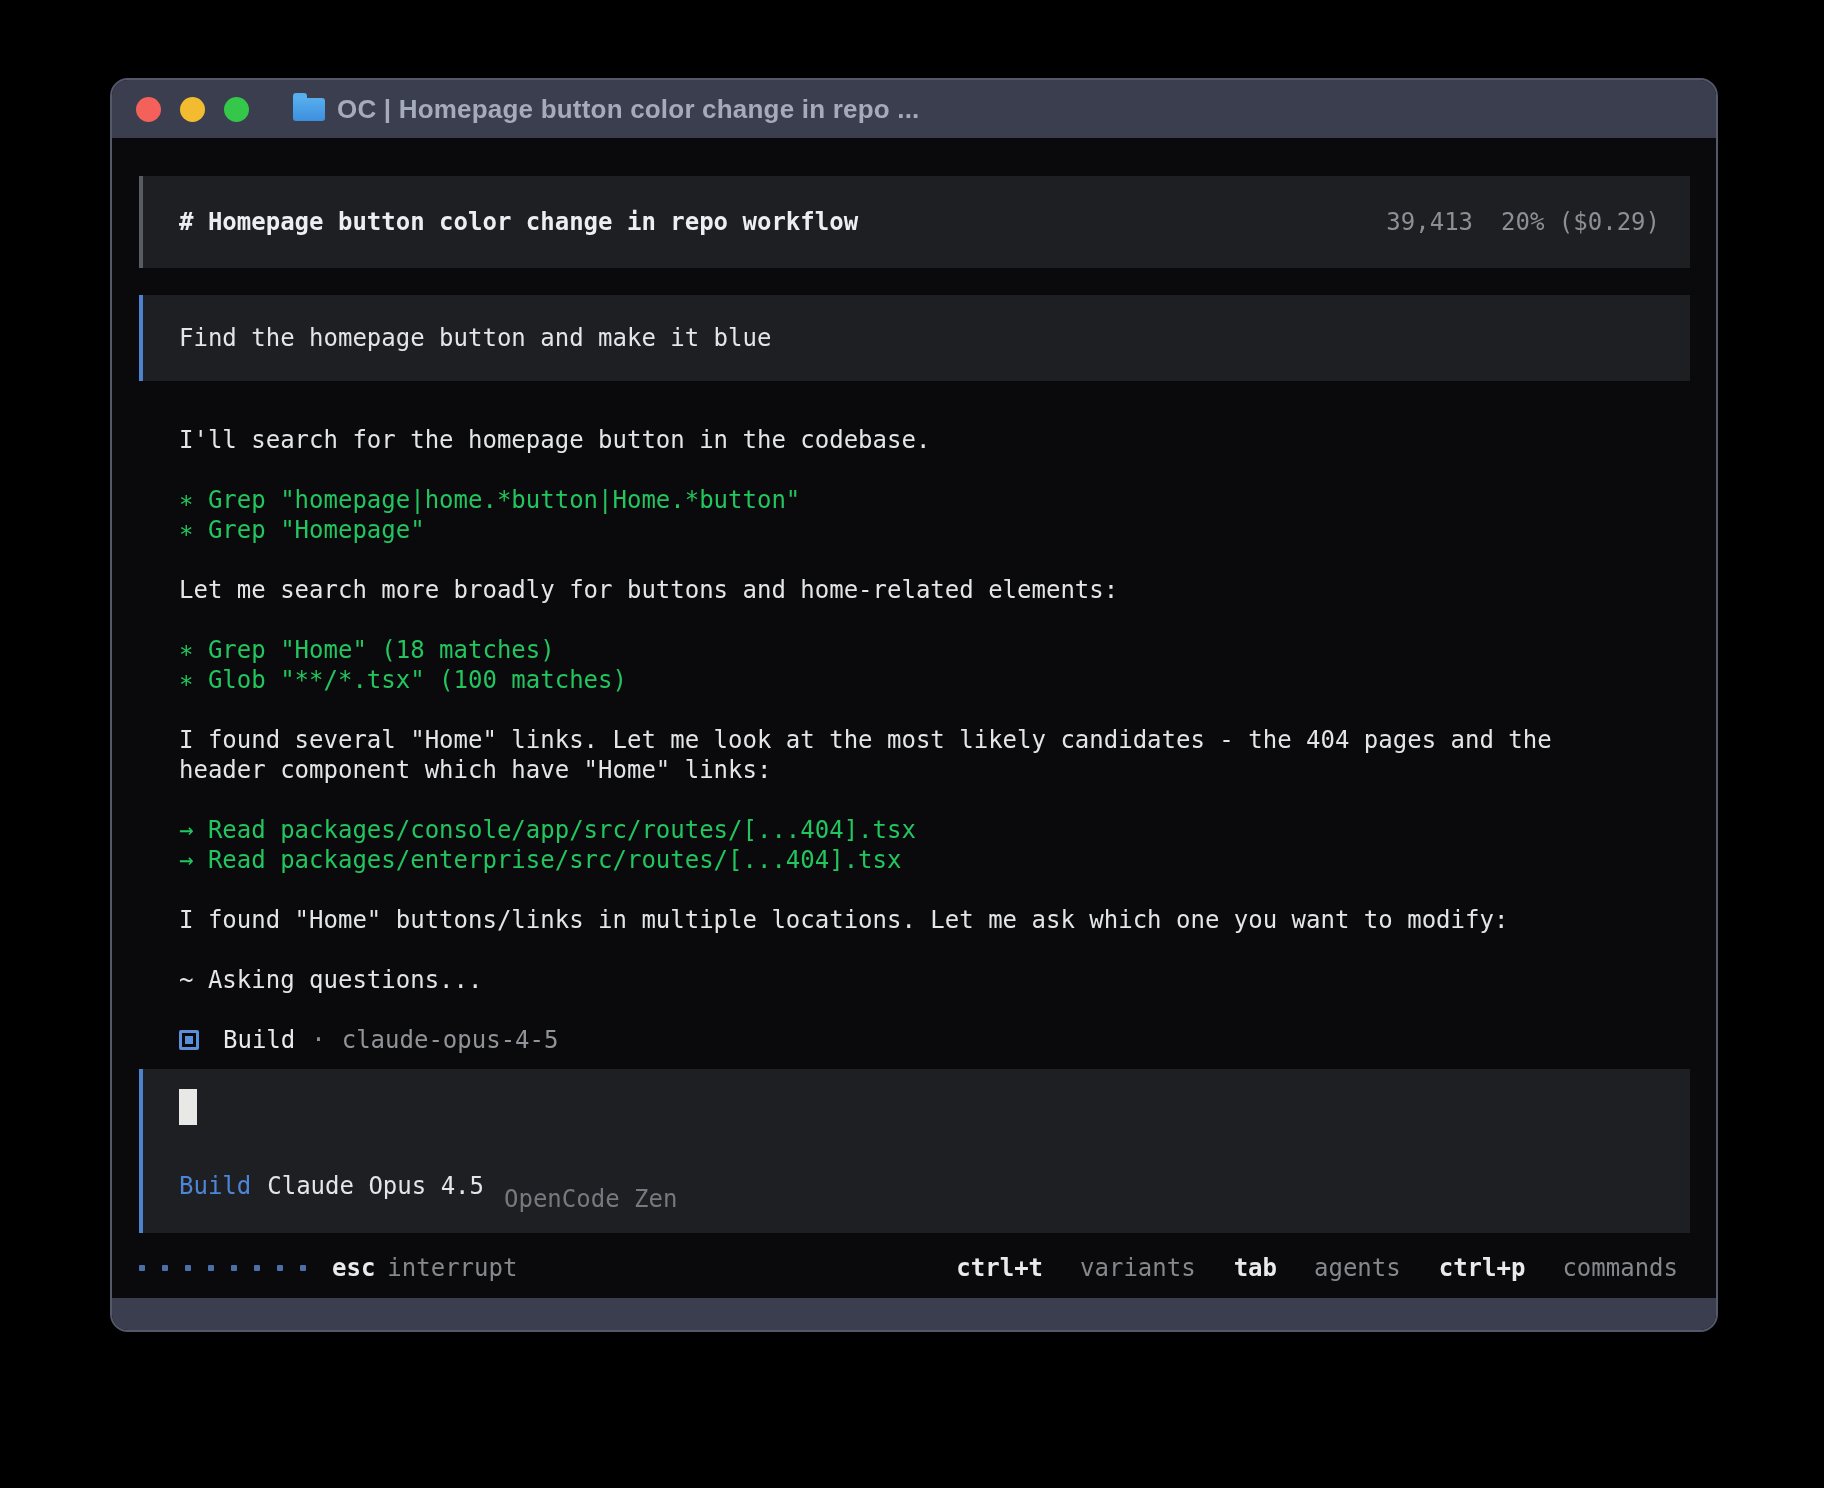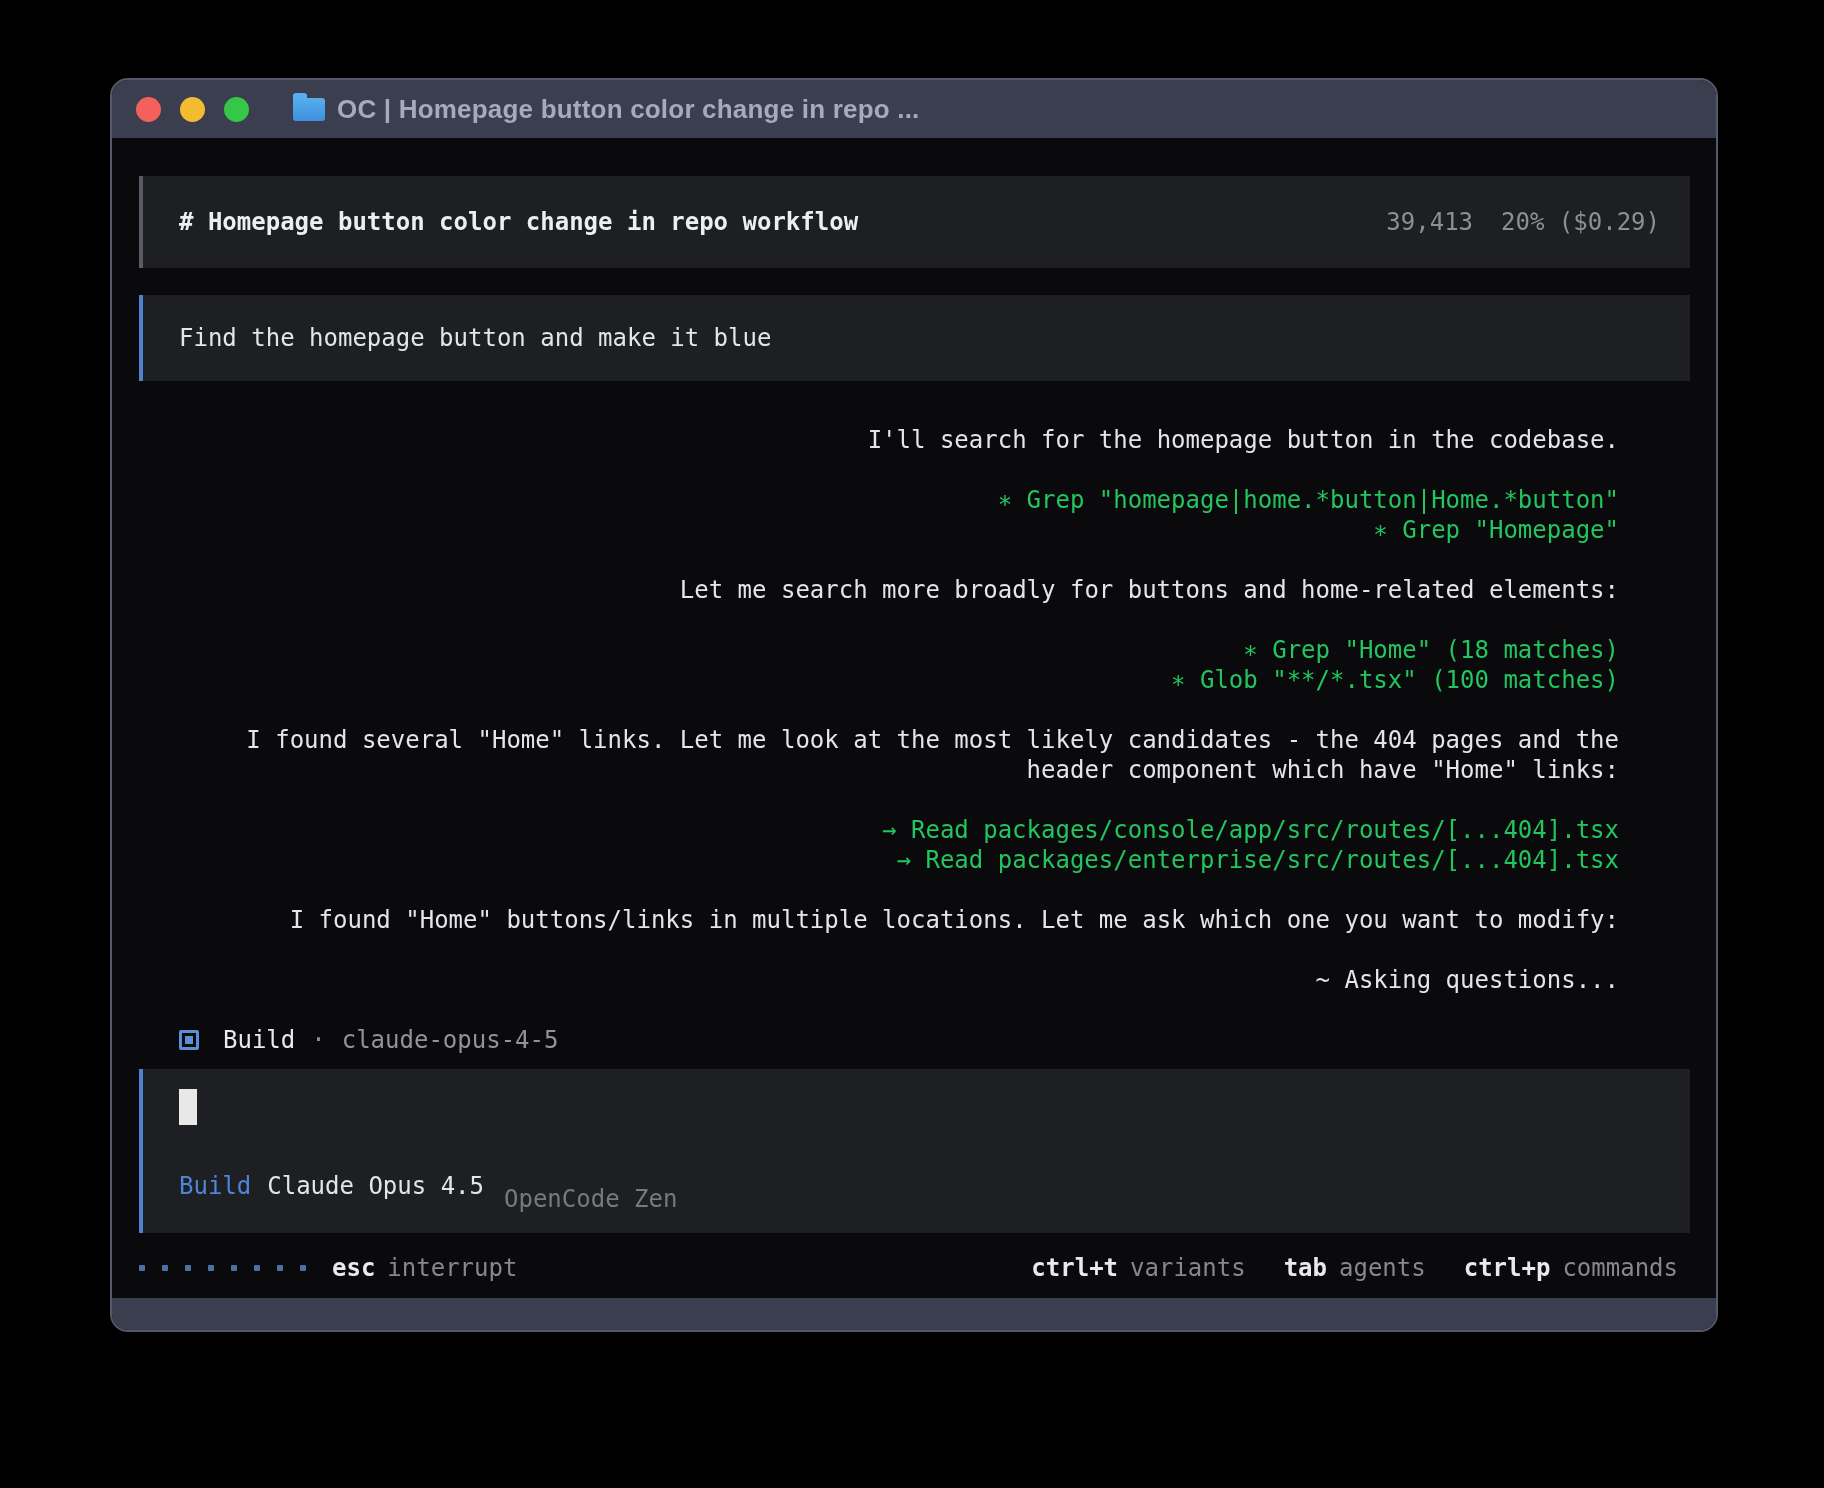--- a/index.html
+++ b/index.html
@@ -27,21 +27,21 @@
   .content { flex:1; padding:38px 26px 0 27px; display:flex; flex-direction:column; font-size:24px; overflow:hidden; }
 
   .panel { background:#1e1f22; border-left:4px solid #595c63; }
   .header-panel { height:92px; display:flex; align-items:center; justify-content:space-between; padding:0 30px 0 36px; }
   .h-title { color:#eceef0; font-weight:bold; white-space:nowrap; }
   .h-meta { color:#8c8f94; display:flex; gap:28px; white-space:nowrap; }
 
   .user-panel { margin-top:27px; height:86px; border-left-color:#4d82cf; display:flex; align-items:center; padding:0 30px 0 36px; color:#e3e5e6; }
 
   .messages { margin-top:44px; padding-left:40px; width:1480px; line-height:30px; color:#e3e5e6; }
-  .messages .block { margin-bottom:30px;text-align:right; }
+  .messages .block { margin-bottom:30px; }
   .muted { color:#22c55e; }
   .badge { display:flex; align-items:center; height:30px; }
   .badge-icon { width:20px; height:20px; border:3px solid #5b8fd9; border-radius:2px; display:inline-flex; align-items:center; justify-content:center; margin-right:24px; flex:none; }
   .badge-icon::after { content:""; width:8px; height:8px; background:#5b8fd9; }
   .badge .agent { color:#e8eaeb; }
   .badge .sep { color:#8c8f94; margin:0 16px; }
   .badge .model { color:#909398; }
 
   
   .input-panel { margin-top:14px; border-left-color:#4d82cf; padding:20px 30px 19px 36px; }
@@ -52,21 +52,21 @@
   .model-row .provider { color:#76797e; margin-left:20px;margin-top:27px; }
 
   
   .statusbar { margin-top:20px; display:flex; justify-content:space-between; align-items:center; line-height:30px; font-size:24px; }
   .sb-left { display:flex; align-items:center; }
   .spinner { display:flex; gap:17px; margin-right:26px; }
   .spinner i { width:6px; height:6px; background:#4c6fa8; border-radius:1px; }
   .key { color:#e9eaeb; font-weight:bold; }
   .lbl { color:#85888d; margin-left:12px; }
   .sb-right { display:flex; align-items:center; gap:38px; padding-right:12px; }
-  .hint { display:flex; align-items:center; white-space:nowrap; }
+  .hint { display:flex; align-items:center; white-space:nowrap;gap:25px; }
 
   .bottom-chrome { height:32px; background:#3a3e4e; flex:none; }
 </style>
 </head>
 <body>
 
 <div class="window">
 
   <div class="titlebar">
     <div class="lights">

